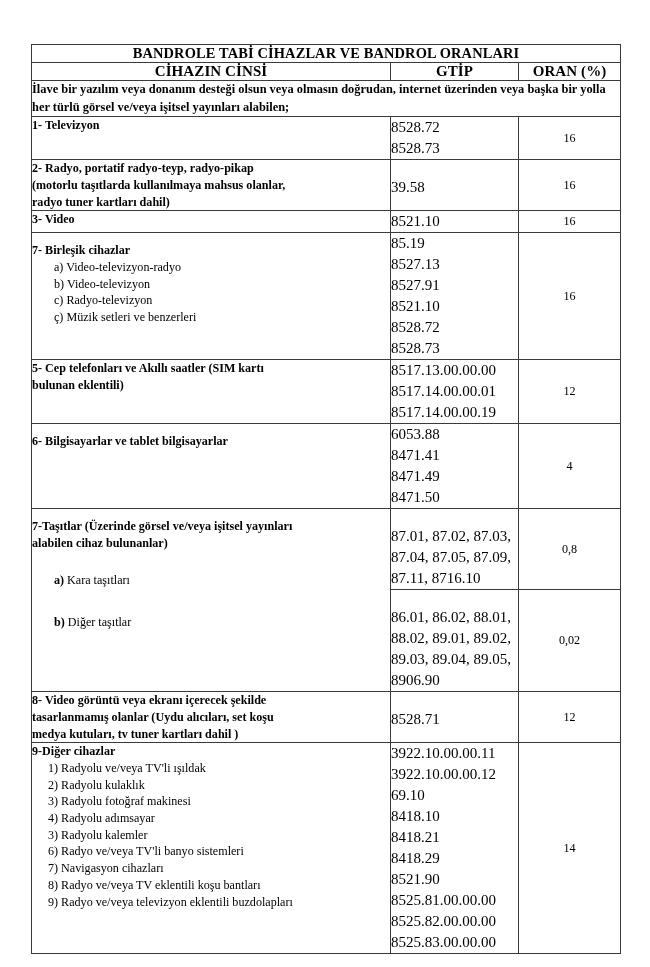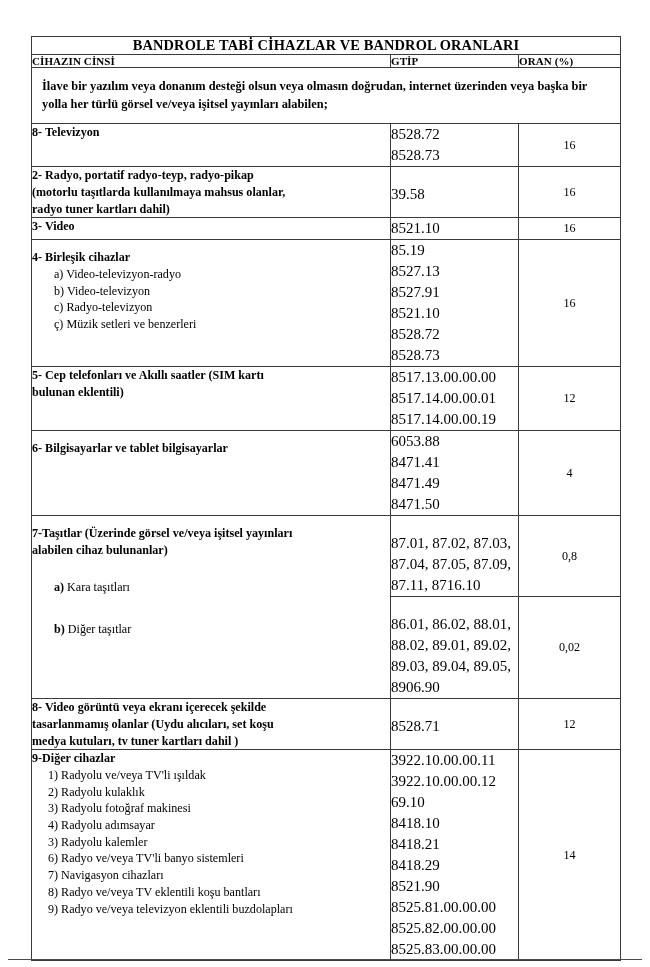--- a/index.html
+++ b/index.html
@@ -10,21 +10,21 @@
   body {
     width: 650px;
     height: 967px;
     font-family: "Liberation Serif", "DejaVu Serif", serif;
     color: #000000;
     position: relative;
     overflow: hidden;
   }
   .page {
     position: absolute;
-    left: 0; top: 4px;
+    left: 0; top: 12px;
     width: 650px;
     height: 921px;
   }
   .table-wrap {
     position: absolute;
     left: 31px;
     top: 32px;
     width: 589px;
   }
   table.doc-table {
@@ -44,32 +44,33 @@
   col.c-rate { width: 102px; }
 
   .title-cell {
     text-align: center;
     font-weight: bold;
     font-size: 14.4px;
     letter-spacing: 0.15px;
     padding: 5px 4px 5px 4px;
   }
   .head-cell {
+    text-align: center;
     font-weight: bold;
-    font-size: 11px;
+    font-size: 15px;
     padding: 3px 4px 4px 4px;
     letter-spacing: 0.1px;
   }
   .intro-cell {
     padding: 11px 10px 12px 10px;
     font-weight: bold;
     font-size: 12.4px;
     line-height: 1.42;
   }
-  .intro-cell p { margin: 10px; }
+  .intro-cell p { margin: 0; }
 
   .name-cell {
     padding: 6px 6px 6px 7px;
     font-size: 12.1px;
     line-height: 1.38;
   }
   .gtip-cell {
     padding: 6px 4px 6px 7px;
     font-size: 15px;
     line-height: 1.40;
@@ -131,21 +132,21 @@
         </tr>
 
         <tr>
           <td class="intro-cell" colspan="3">
             <p>İlave bir yazılım veya donanım desteği olsun veya olmasın doğrudan, internet üzerinden veya başka bir yolla her türlü görsel ve/veya işitsel yayınları alabilen;</p>
           </td>
         </tr>
 
         <tr>
           <td class="name-cell">
-            <span class="ln strong">8- Televizyon</span>
+            <span class="ln strong">1- Televizyon</span>
           </td>
           <td class="gtip-cell">
             <span class="ln">8528.72</span>
             <span class="ln">8528.73</span>
           </td>
           <td class="rate-cell mid">16</td>
         </tr>
 
         <tr>
           <td class="name-cell">
@@ -165,21 +166,21 @@
           </td>
           <td class="gtip-cell">
             <span class="ln">8521.10</span>
           </td>
           <td class="rate-cell mid">16</td>
         </tr>
 
         <tr>
           <td class="name-cell">
             <span class="spacer-sm"></span>
-            <span class="ln strong">4- Birleşik cihazlar</span>
+            <span class="ln strong">7- Birleşik cihazlar</span>
             <span class="sub">a) Video-televizyon-radyo</span>
             <span class="sub">b) Video-televizyon</span>
             <span class="sub">c) Radyo-televizyon</span>
             <span class="sub">ç) Müzik setleri ve benzerleri</span>
           </td>
           <td class="gtip-cell">
             <span class="ln">85.19</span>
             <span class="ln">8527.13</span>
             <span class="ln">8527.91</span>
             <span class="ln">8521.10</span>

